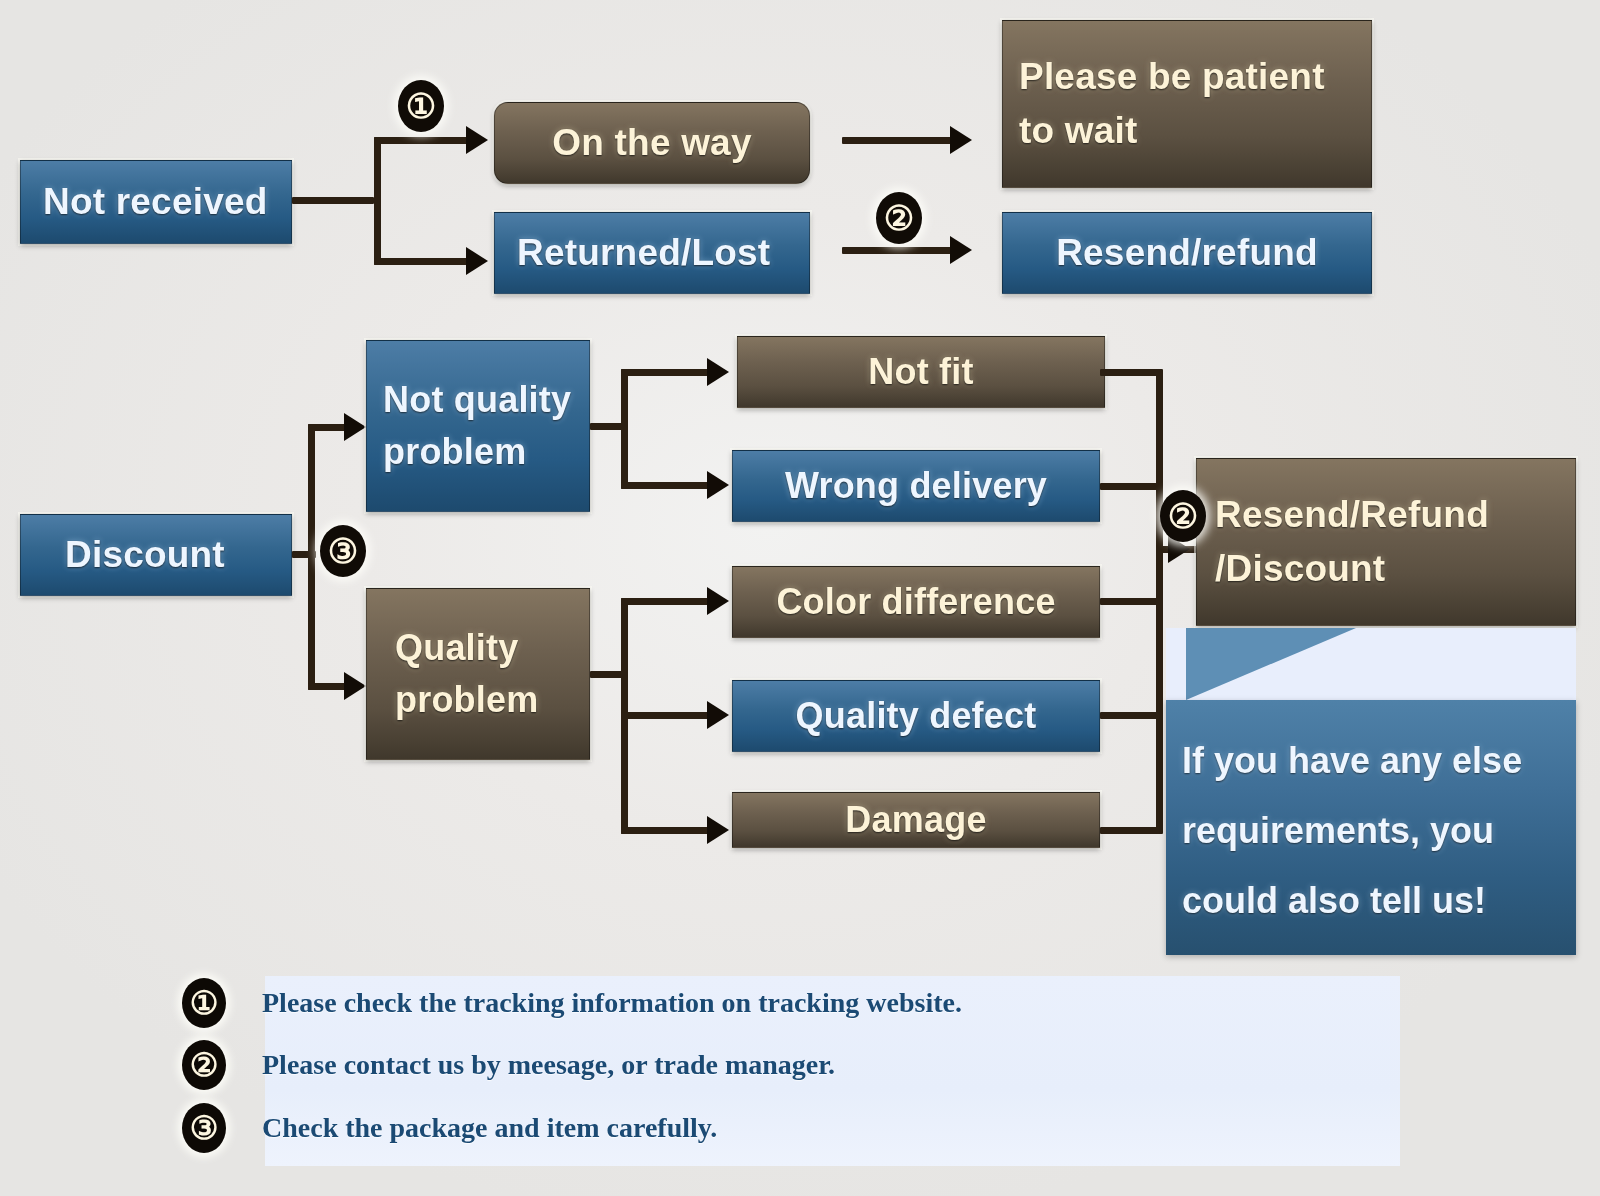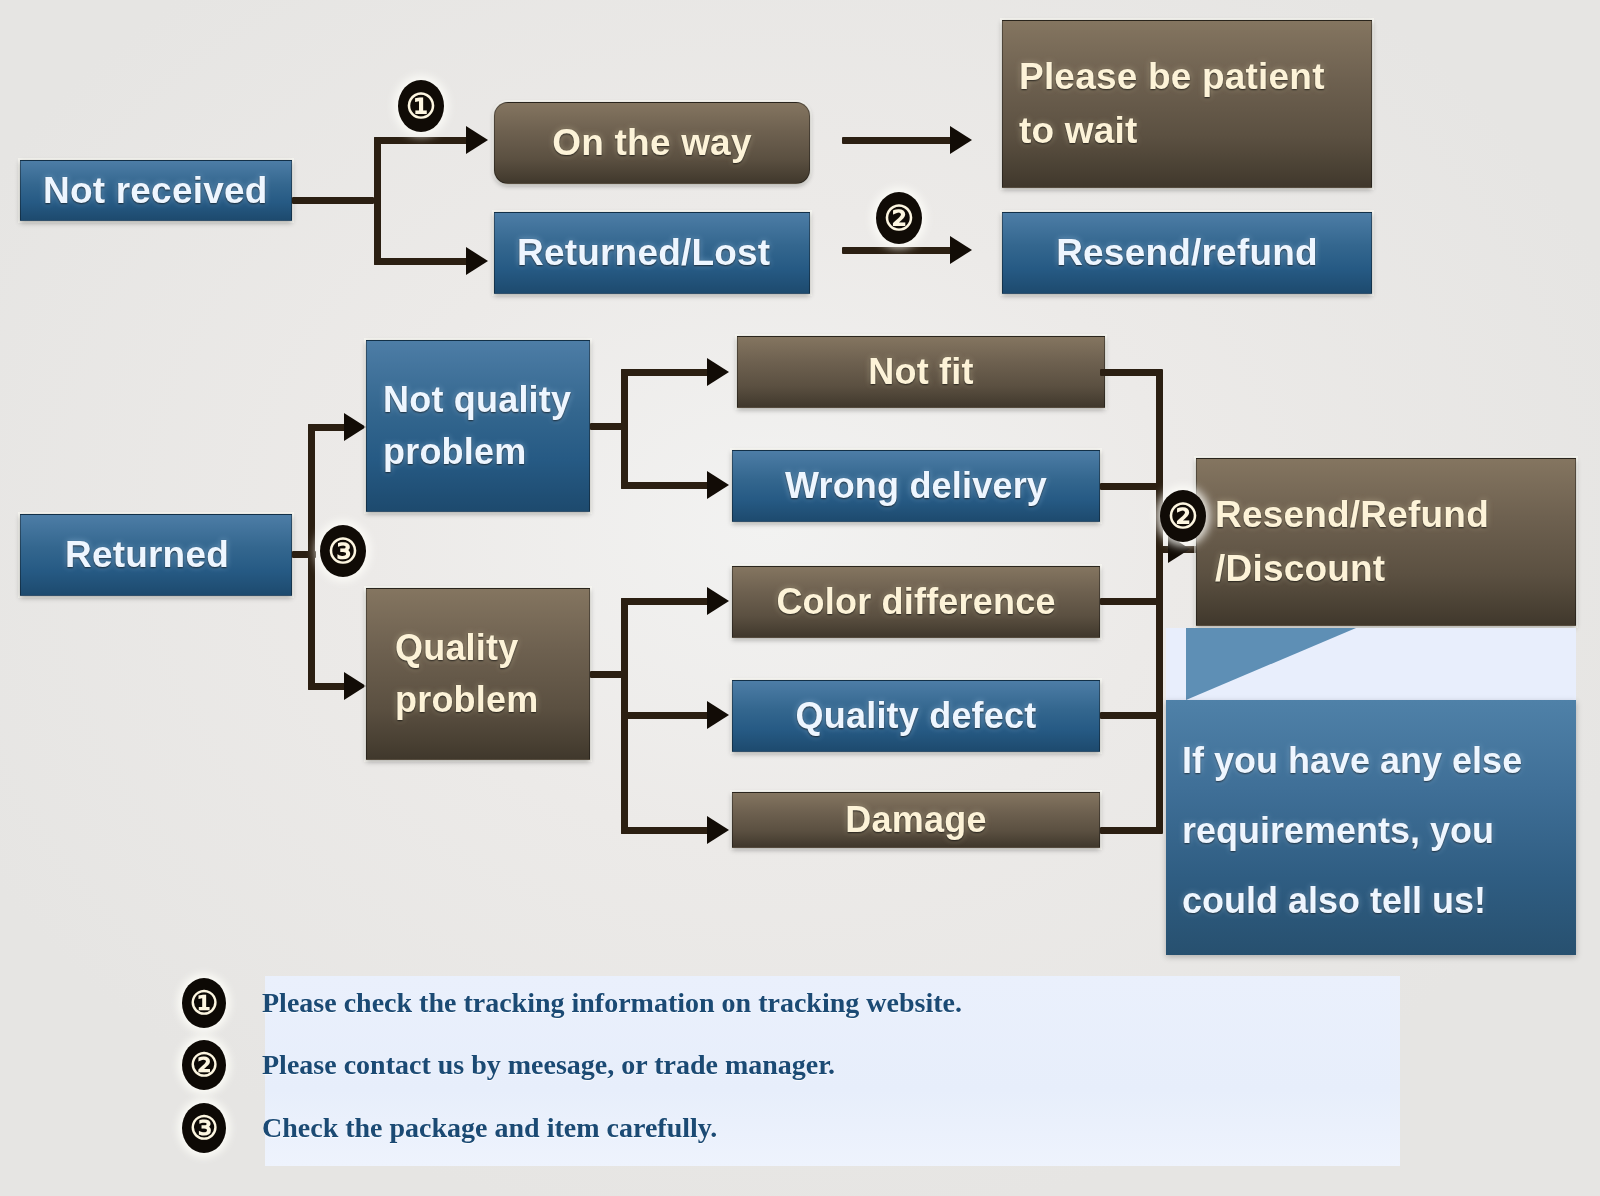--- a/index.html
+++ b/index.html
@@ -119,21 +119,21 @@
     color:#1b4a74;
     white-space:nowrap;
     text-shadow:0 1px 1px rgba(255,255,255,.8);
   }
 </style>
 </head>
 <body>
 
 <div id="stage">
 
-  <div class="node blue pad-left" style="left:20px;top:160px;width:272px;height:61px;font-size:37px;">Not received</div>
+  <div class="node blue pad-left" style="left:20px;top:160px;width:272px;height:84px;font-size:37px;">Not received</div>
 
   <div class="line hline" style="left:292px;top:197px;width:82px;"></div>
   <div class="line vline" style="left:374px;top:137px;height:128px;"></div>
   <div class="line hline" style="left:374px;top:137px;width:96px;"></div>
   <div class="arrow" style="left:466px;top:126px;"></div>
   <div class="line hline" style="left:374px;top:258px;width:96px;"></div>
   <div class="arrow" style="left:466px;top:247px;"></div>
 
   <div class="circ" style="left:398px;top:80px;">①</div>
 
@@ -149,21 +149,21 @@
   <div class="line hline" style="left:842px;top:247px;width:112px;"></div>
   <div class="arrow" style="left:950px;top:236px;"></div>
 
   <div class="node brown two-line" style="left:1002px;top:20px;width:370px;height:168px;font-size:37px;">
     <span>Please be patient</span>
     <span>to wait</span>
   </div>
 
   <div class="node blue" style="left:1002px;top:212px;width:370px;height:82px;font-size:37px;">Resend/refund</div>
 
-  <div class="node blue pad-left" style="left:20px;top:514px;width:272px;height:82px;font-size:37px;padding-left:44px;">Returned</div>
+  <div class="node blue pad-left" style="left:20px;top:514px;width:272px;height:82px;font-size:37px;padding-left:44px;">Discount</div>
 
   <div class="line hline" style="left:292px;top:551px;width:24px;"></div>
   <div class="line vline" style="left:308px;top:424px;height:266px;"></div>
   <div class="line hline" style="left:308px;top:424px;width:46px;"></div>
   <div class="arrow" style="left:344px;top:413px;"></div>
   <div class="line hline" style="left:308px;top:683px;width:46px;"></div>
   <div class="arrow" style="left:344px;top:672px;"></div>
 
   <div class="circ" style="left:320px;top:525px;">③</div>
 

